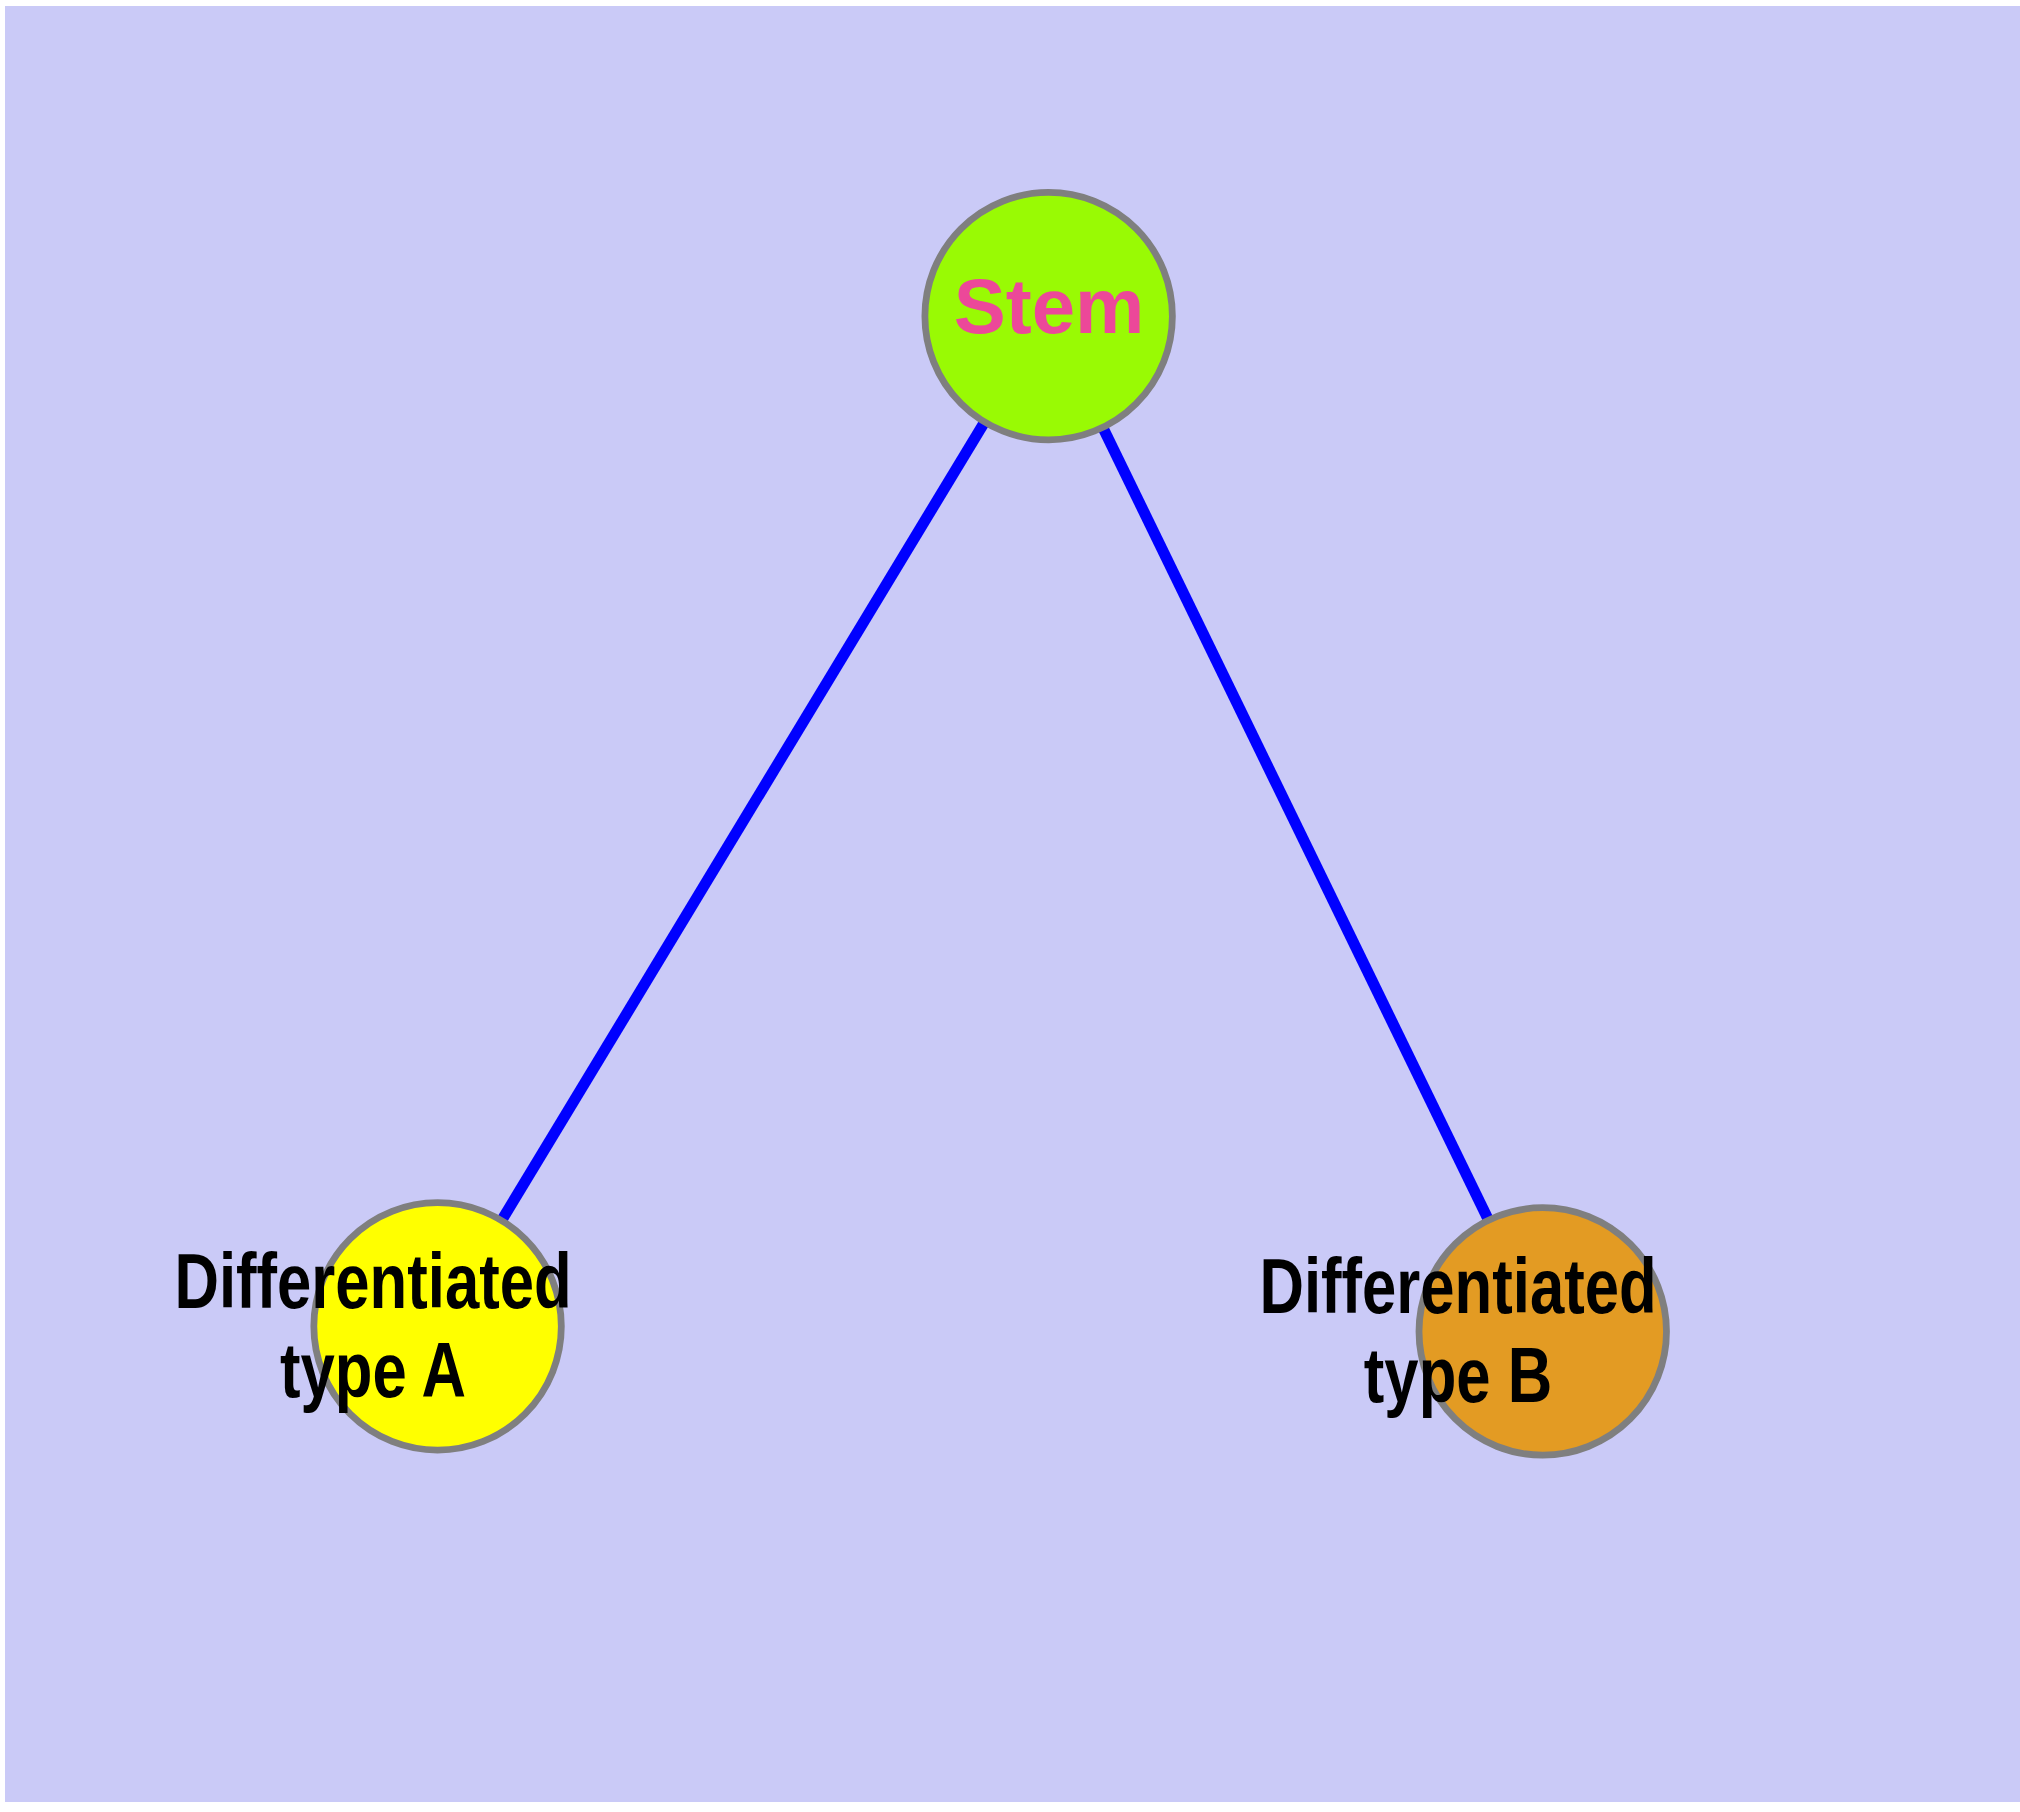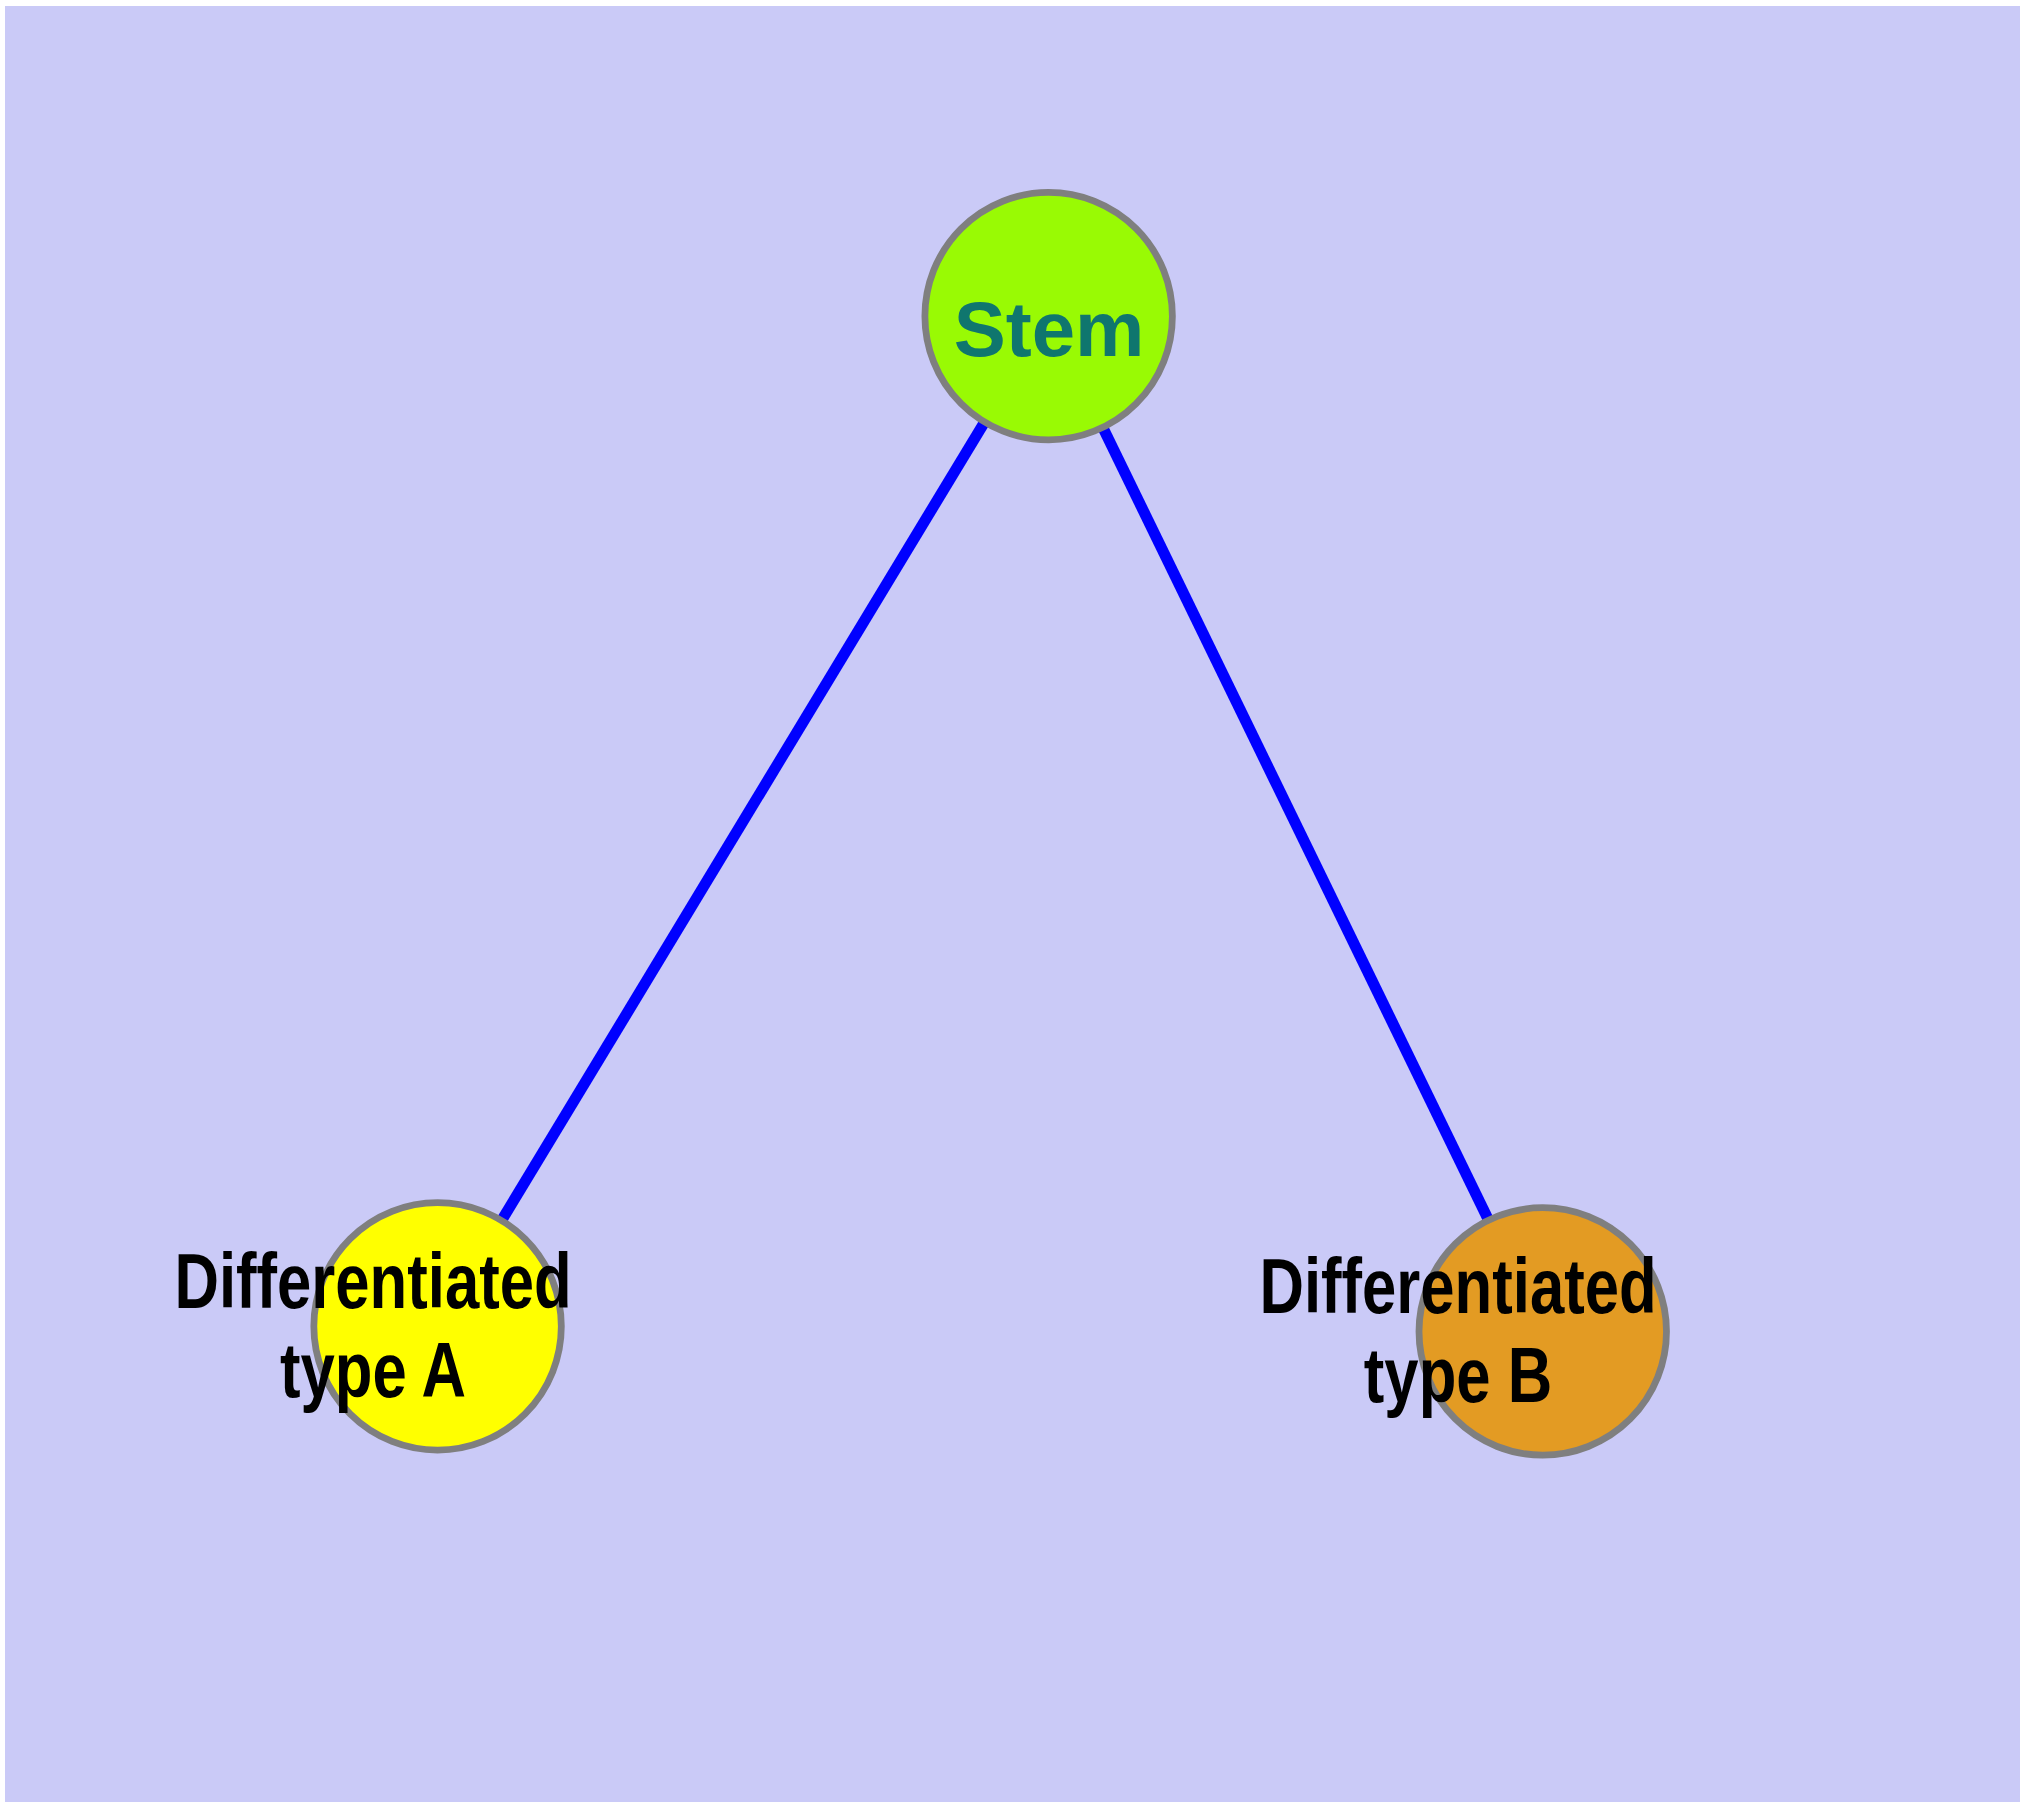--- a/index.html
+++ b/index.html
@@ -52,18 +52,18 @@
 <div class="page">
   <div class="canvas" style="background: rgb(202, 202, 247);"></div>
   <svg class="diagram-svg" viewBox="0 0 2384 2138" xmlns="http://www.w3.org/2000/svg">
       <line x1="1237" y1="373" x2="516" y2="1565" stroke="#0000FF" stroke-width="13"></line>
       <line x1="1237" y1="373" x2="1820" y2="1571" stroke="#0000FF" stroke-width="13"></line>
       <circle cx="1237" cy="373" r="146" fill="#99FA04" stroke="#7F7F7F" stroke-width="8"></circle>
       <circle cx="516" cy="1565" r="146" fill="#FFFF00" stroke="#7F7F7F" stroke-width="8"></circle>
       <circle cx="1820" cy="1571" r="146" fill="#E39B23" stroke="#7F7F7F" stroke-width="8"></circle>
     </svg>
   <div id="labels-layer">
-      <div class="node-label" style="left: 1049px; top: 329px; color: #0f766e;"><span class="inner"><span class="line">Stem</span></span></div>
+      <div class="node-label" style="left: 1049px; top: 306px; color: #ec4899;"><span class="inner"><span class="line">Stem</span></span></div>
       <div class="node-label" style="left: 373px; top: 1326px; color: rgb(0, 0, 0);"><span class="inner condensed"><span class="line">Differentiated</span><span class="line">type A</span></span></div>
       <div class="node-label" style="left: 1458px; top: 1331px; color: rgb(0, 0, 0);"><span class="inner condensed"><span class="line">Differentiated</span><span class="line">type B</span></span></div>
     </div>
 </div>
 
 
 </body></html>

